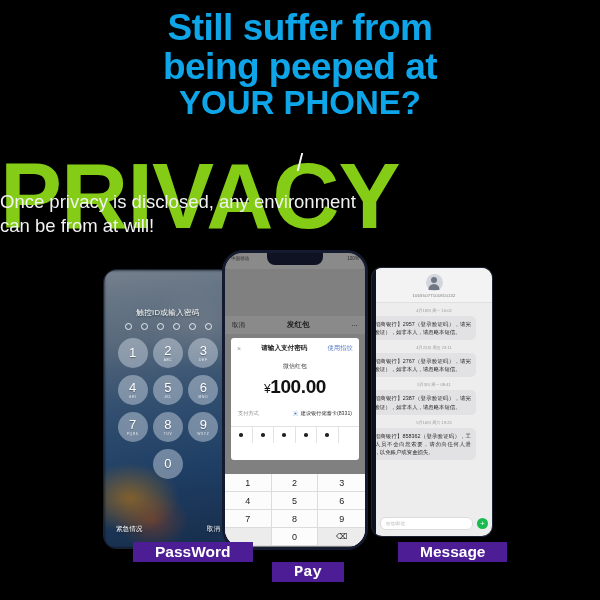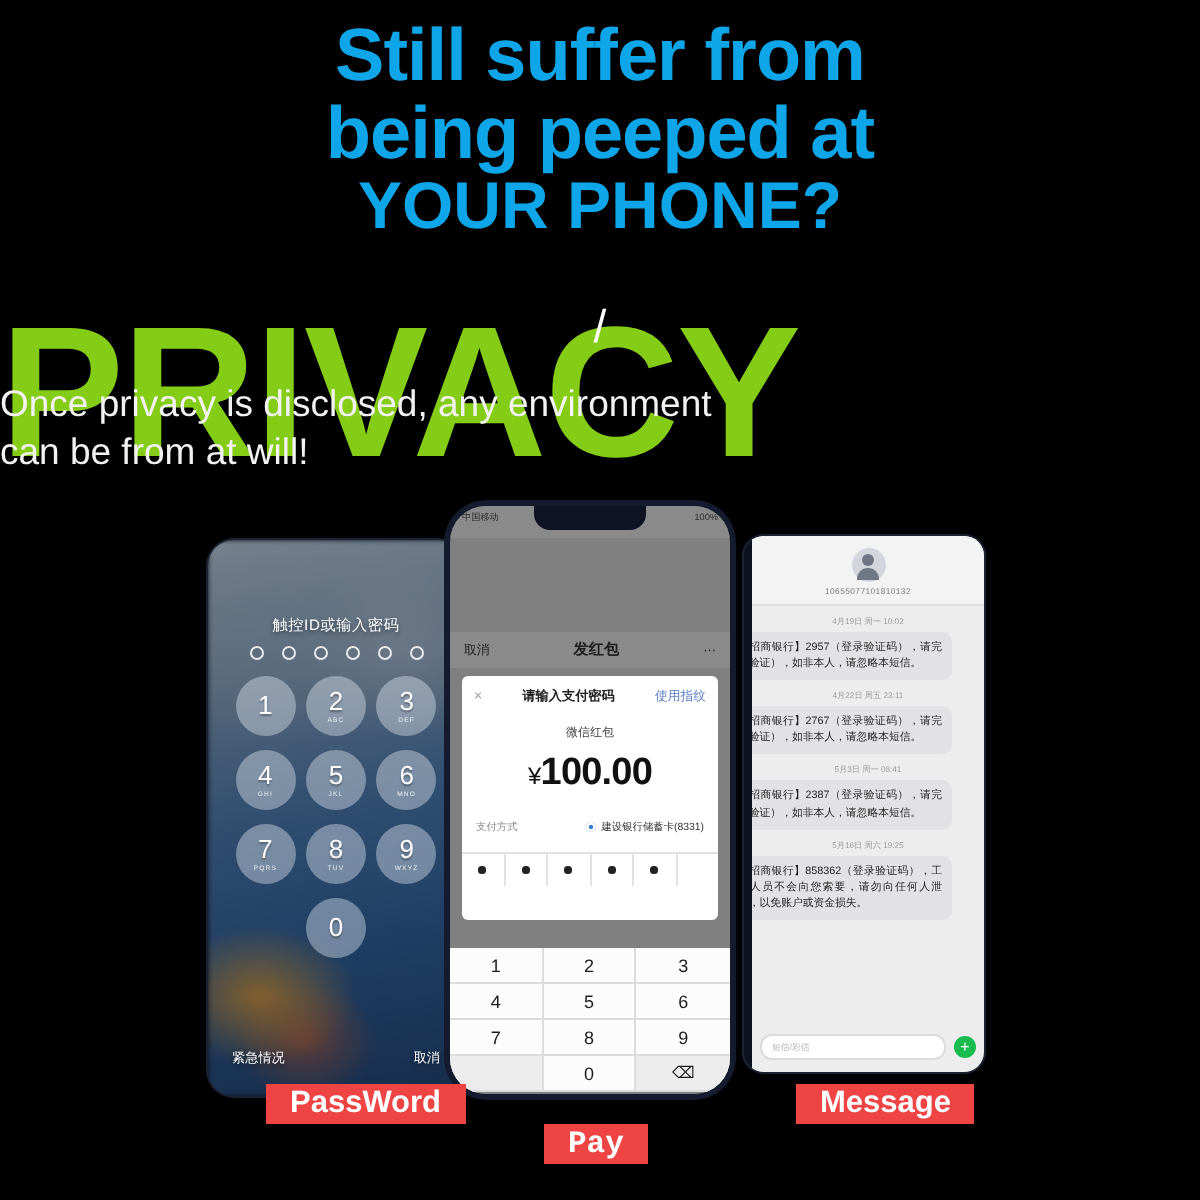--- a/index.html
+++ b/index.html
@@ -115,21 +115,21 @@
   .pr-bubble{margin-left:-12px;margin-right:16px;background:#e2e2e4;border-radius:5px;
     padding:4px 5px;font-size:5.4px;line-height:1.5;color:#1e1e1e;text-align:justify;}
   .pr-inputbar{position:absolute;bottom:6px;left:4px;right:4px;display:flex;align-items:center;gap:4px;}
   .pr-input{flex:1;height:11px;border-radius:6px;background:#fff;border:1px solid #dcdcdc;
     display:flex;align-items:center;padding-left:5px;font-size:4.4px;color:#b5b5b5;}
   .pr-plus{width:11px;height:11px;border-radius:50%;background:#17bb4e;color:#fff;
     font-size:8px;display:flex;align-items:center;justify-content:center;line-height:1;}
 
   
   .caption{position:absolute;color:#fff;font-size:15.5px;font-weight:bold;
-    background:#ef4444;padding:1px 12px;z-index:7;white-space:nowrap;}
+    background:#4c1d95;padding:1px 22px;z-index:7;white-space:nowrap;}
   .cap-pw{left:133px;top:542px;}
   .cap-pay{left:272px;top:562px;font-family:Liberation Mono, monospace;}
   .cap-msg{left:398px;top:542px;}
 </style>
 </head>
 <body>
 
 <div class="stage">
 
   <div class="headline">

